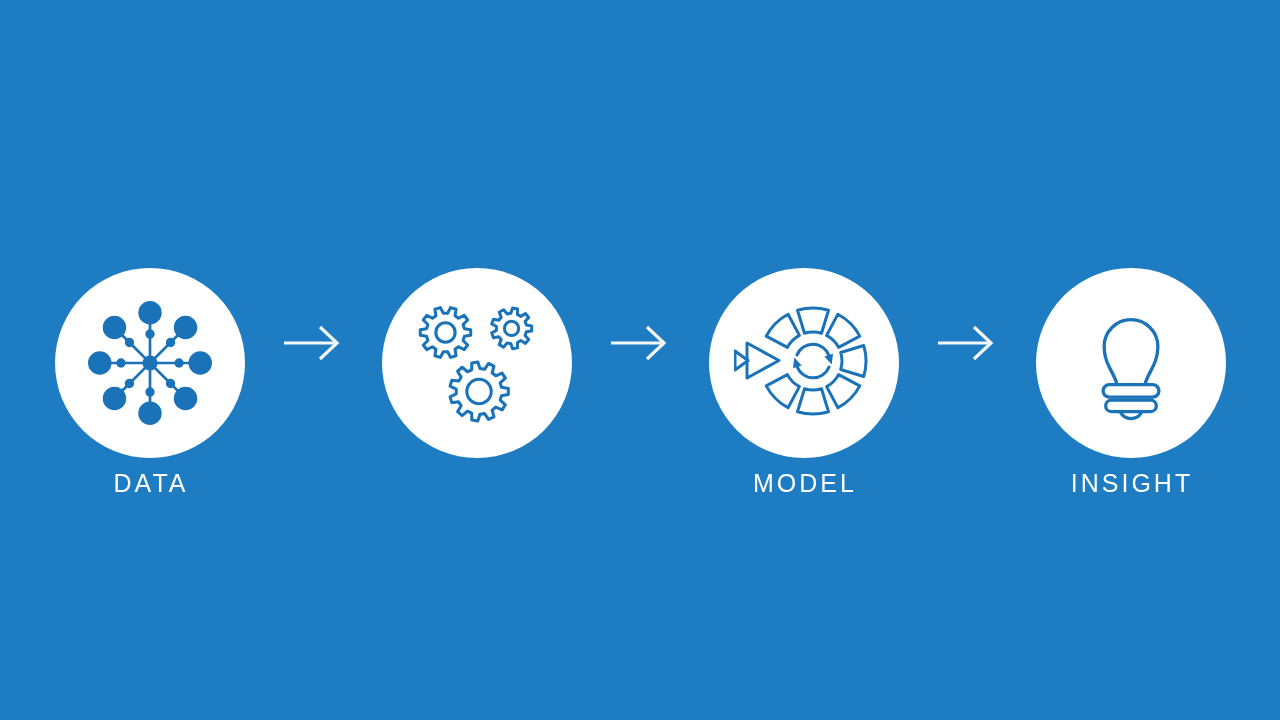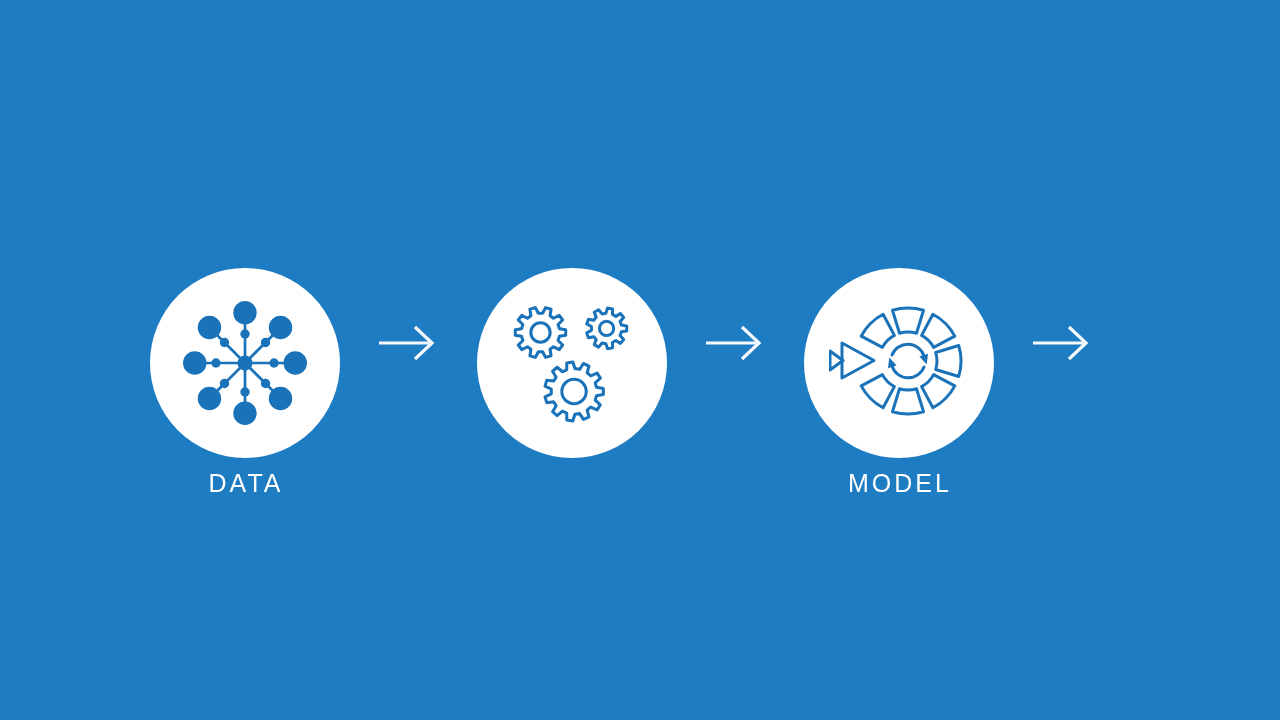--- a/index.html
+++ b/index.html
@@ -137,14 +137,25 @@
     <div class="stage-label">MODEL</div>
   </div>
 
   <div class="connector">
     <svg width="62" height="44" viewBox="0 0 62 44">
       <line class="arrow-stroke" x1="2" y1="22" x2="52" y2="22" stroke-width="3.2"></line>
       <polyline class="arrow-stroke" points="38,6 55,22 38,38" stroke-width="3.2"></polyline>
     </svg>
   </div>
 
+  <div class="stage">
+    <div class="circle">
+      <svg width="124" height="124" viewBox="0 0 120 120">
+        <path class="icon-stroke" d="M46,79 C42,67 34,60 34,44 A26,26 0 1 1 86,44 C86,60 78,67 74,79" stroke-width="3.2" stroke-linecap="round"></path>
+        <rect class="icon-stroke" x="33" y="81" width="54" height="12" rx="6" stroke-width="3.2"></rect>
+        <rect class="icon-stroke" x="35.5" y="96" width="49" height="11" rx="5.5" stroke-width="3.2"></rect>
+        <path class="icon-stroke" d="M50,108 A11,10 0 0 0 70,108" stroke-width="3.2" stroke-linecap="round"></path>
+      </svg>
+    </div>
+    <div class="stage-label">INSIGHT</div>
+  </div>
 
 </div>
 
 </body></html>

